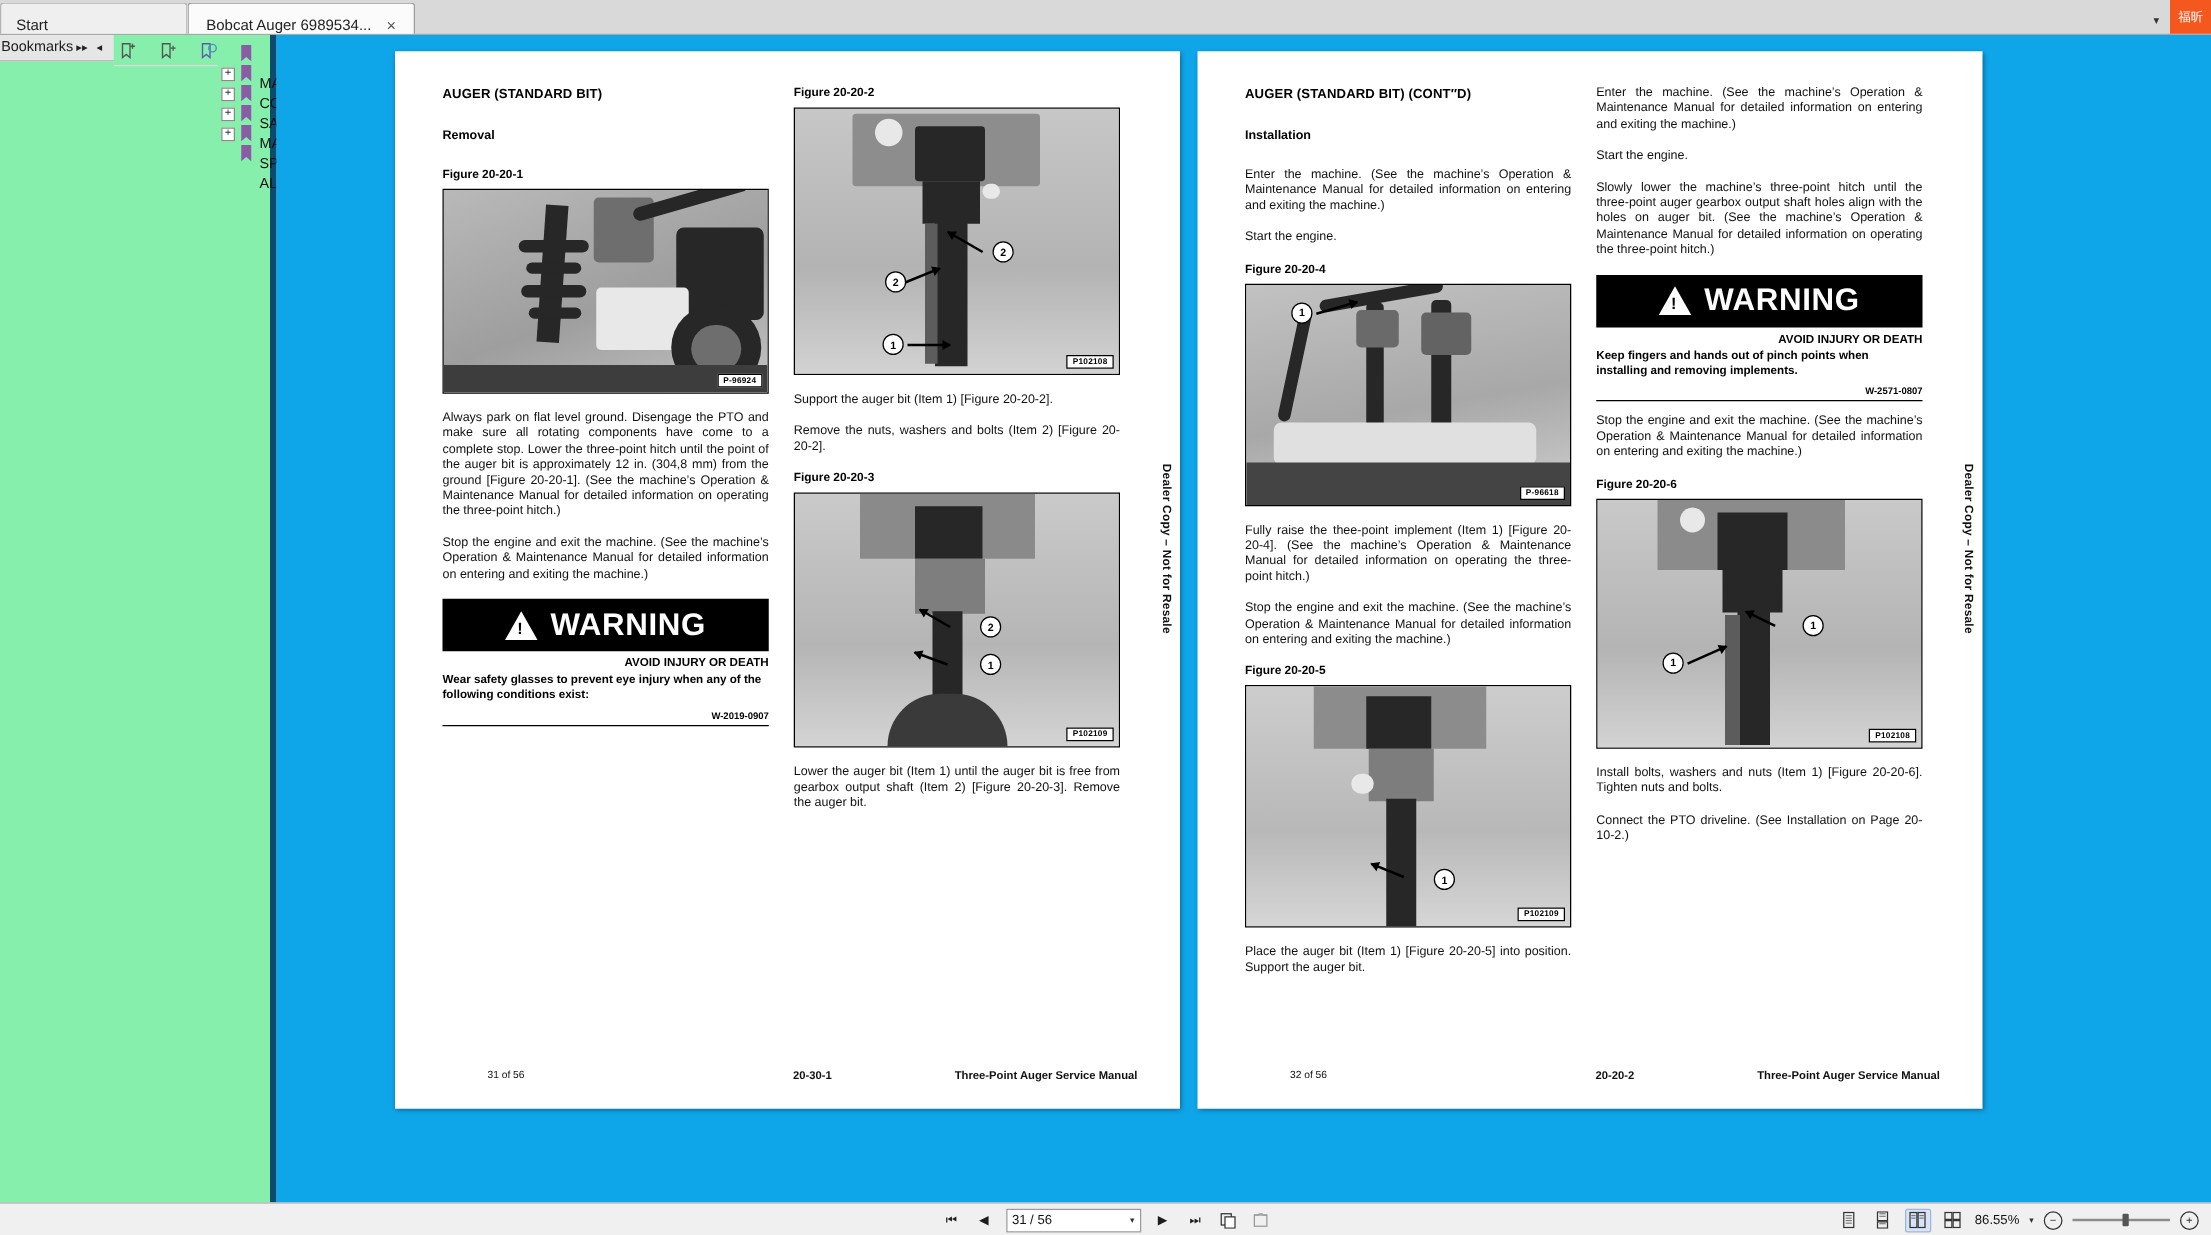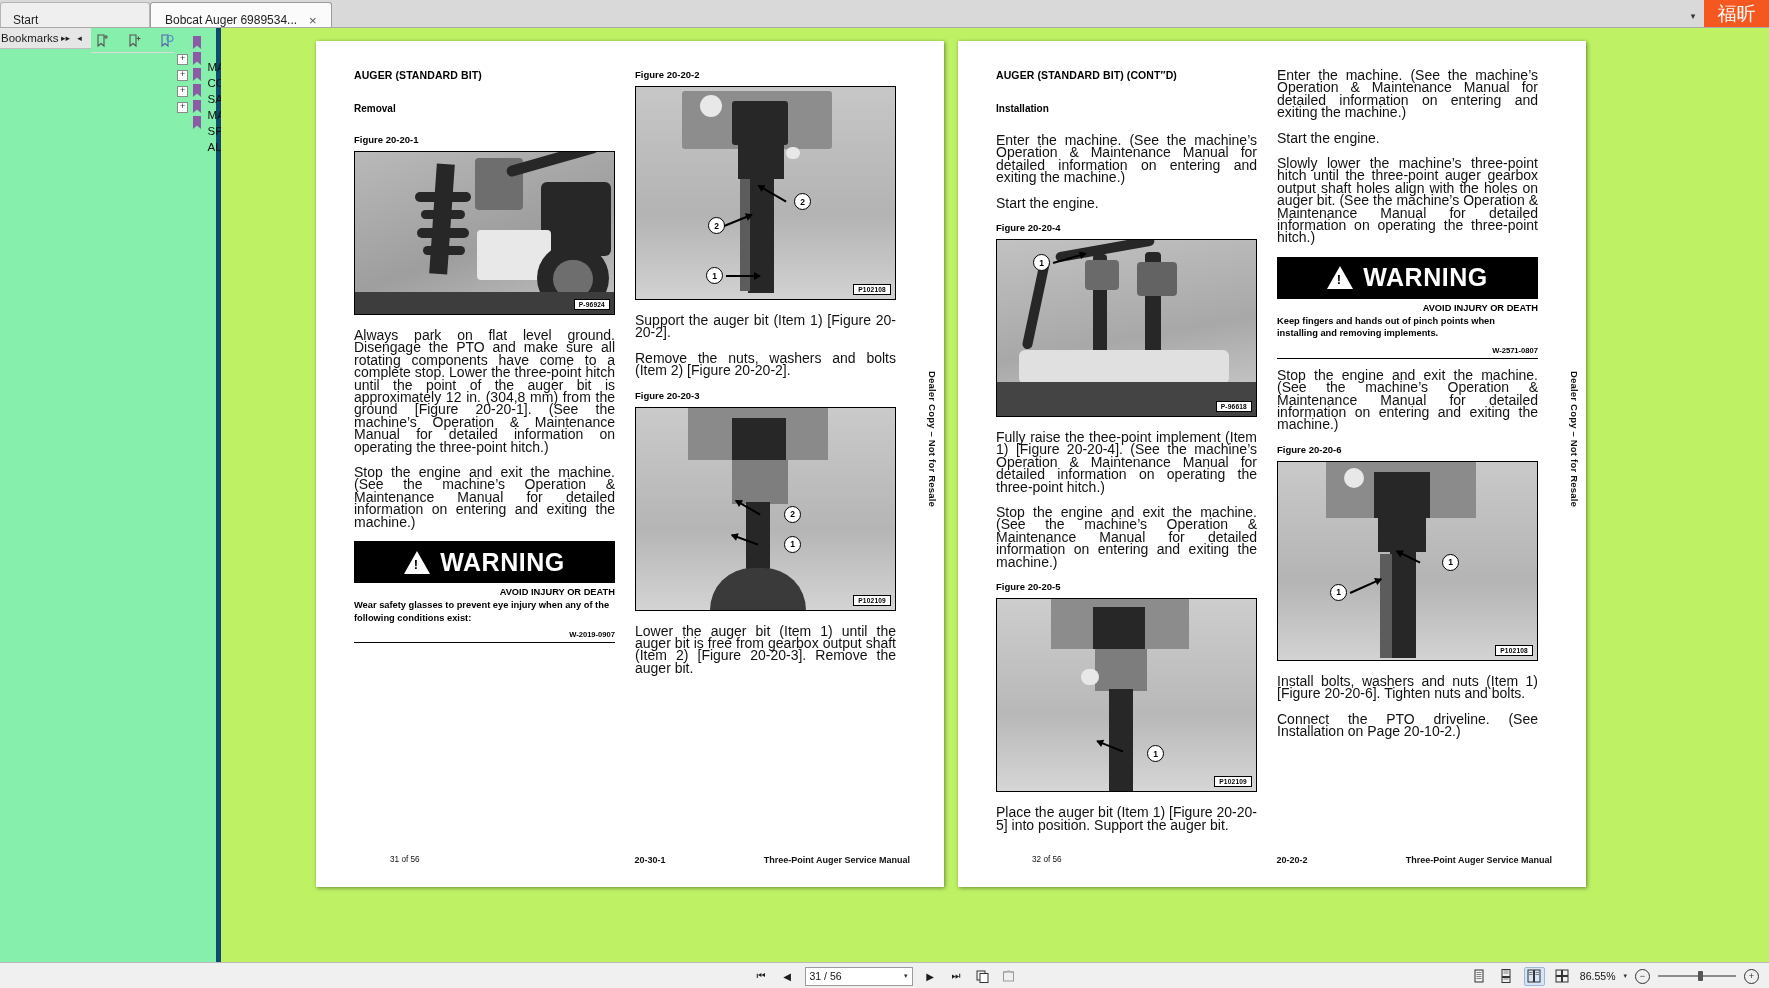--- a/index.html
+++ b/index.html
@@ -14,21 +14,21 @@
           display:flex;align-items:flex-end;position:relative;}
   .tab{height:24px;display:flex;align-items:flex-end;padding:0 14px;font-size:12px;color:#222;
        background:#f4f4f4;border:1px solid #b5b5b5;border-bottom:none;
        border-radius:3px 3px 0 0;position:relative;}
   .tab.start{width:122px;justify-content:flex-start;padding-left:12px;
         transform:skewX(0deg);background:#efefef;}
   .tab.active{background:#fbfbfb;border-color:#9d9d9d;}
   .tab .tclose{margin-left:12px;font-size:13px;color:#555;cursor:pointer;line-height:1;}
   .tabfill{flex:1;}
   .tabcaret{width:22px;text-align:center;font-size:9px;color:#333;padding-bottom:6px;}
-  .brandbox{width:65px;height:27px;background:#f4581e;color:#fff;font-size:19px;
+  .brandbox{width:33px;height:27px;background:#f4581e;color:#fff;font-size:10px;
             display:flex;align-items:center;justify-content:center;
             font-family:"DejaVu Sans",sans-serif;overflow:hidden;}
   
   .shell{display:flex;height:934px;}
   
   .sidebar{width:216px;background:#86efac;border-right:5px solid #0c4a6e;display:flex;}
   .sb-head{height:20px;background:#e6e6e6;border-bottom:1px solid #bdbdbd;
            display:flex;align-items:center;font-size:11.5px;color:#1b1b1b;padding:0 4px;}
   .sb-head .ttl{flex:1;margin-left:-3px;}
   .sb-head .btn{width:14px;text-align:center;font-size:9px;color:#222;cursor:pointer;}
@@ -39,31 +39,31 @@
   .sb-tree{flex:1;padding-top:7px;font-size:11.5px;color:#111;}
   .node{display:flex;align-items:center;height:16px;padding-left:2px;cursor:pointer;}
   .exp{width:14px;height:14px;display:flex;align-items:center;justify-content:center;
        font-size:10px;color:#555;}
   .exp span{display:inline-block;width:9px;height:9px;border:1px solid #8a8a8a;background:#fff;
             line-height:7px;text-align:center;font-size:9px;color:#333;}
   .exp.leaf span{border:none;background:none;}
   .bm-flag{width:11px;height:14px;margin:0 5px 0 2px;}
   .nlabel{white-space:nowrap;margin-top:48px;}
   
-  .viewport{flex:1;background:#bef264;position:relative;overflow:hidden;}
+  .viewport{flex:1;background:#0ea5e9;position:relative;overflow:hidden;}
   .pages{display:flex;gap:14px;padding:13px 0 0 95px;}
   .page{width:628px;height:846px;background:#fff;position:relative;
         box-shadow:1px 1px 4px rgba(0,0,0,.45);}
   .pg-inner{position:absolute;left:0;top:0;right:0;bottom:0;padding:28px 34px 0 38px;}
   .cols{display:flex;gap:20px;}
   .col{width:261px;position:relative;}
   .h1{font-size:10.5px;font-weight:bold;color:#000;letter-spacing:.1px;margin:0 0 22px 0;}
   .h2{font-size:10px;font-weight:bold;color:#000;margin:0 0 20px 0;}
   .figlbl{font-size:9.5px;font-weight:bold;color:#000;margin:0 0 6px 0;}
-  .para{font-size:14px;line-height:12.4px;color:#111;text-align:justify;margin:0 0 13px 0;}
+  .para{font-size:10px;line-height:12.4px;color:#111;text-align:justify;margin:0 0 13px 0;}
   
   .photo{border:1.6px solid #000;position:relative;overflow:hidden;margin-bottom:14px;
          background:linear-gradient(175deg,#c9c9c9 0%,#bdbdbd 40%,#cfcfcf 100%);}
   .photo .plabel{position:absolute;right:4px;bottom:4px;background:#fff;border:1px solid #000;
           font-size:6.6px;font-weight:bold;padding:1px 4px;color:#000;letter-spacing:.2px;}
   .callout{position:absolute;width:15px;height:15px;border-radius:50%;border:1.4px solid #000;
            background:#fff;font-size:8.5px;font-weight:bold;color:#000;
            display:flex;align-items:center;justify-content:center;}
   .arrow{position:absolute;height:1.6px;background:#000;transform-origin:left center;}
   .arrow:after{content:"";position:absolute;right:-1px;top:-3px;border-left:7px solid #000;

